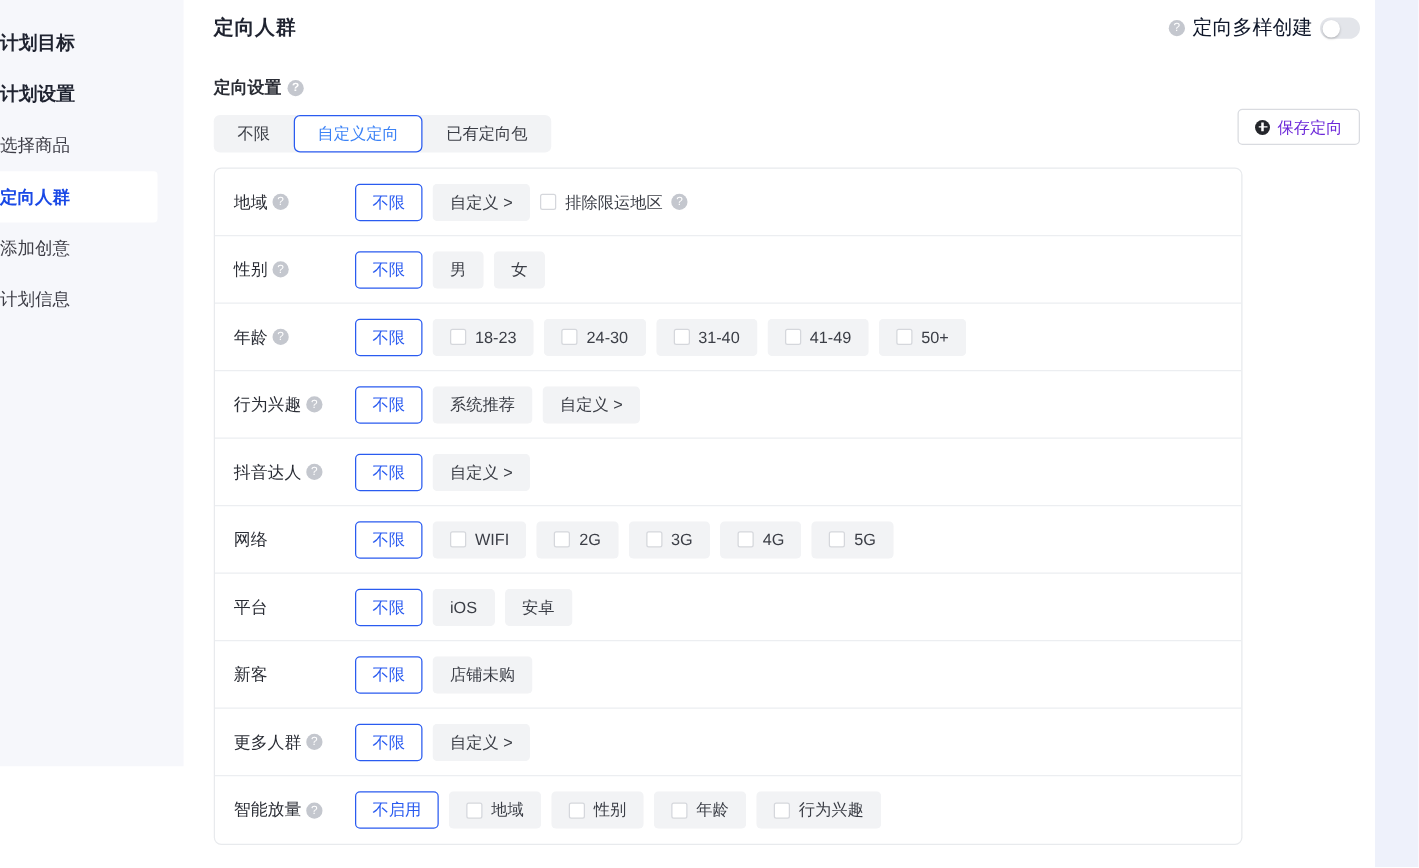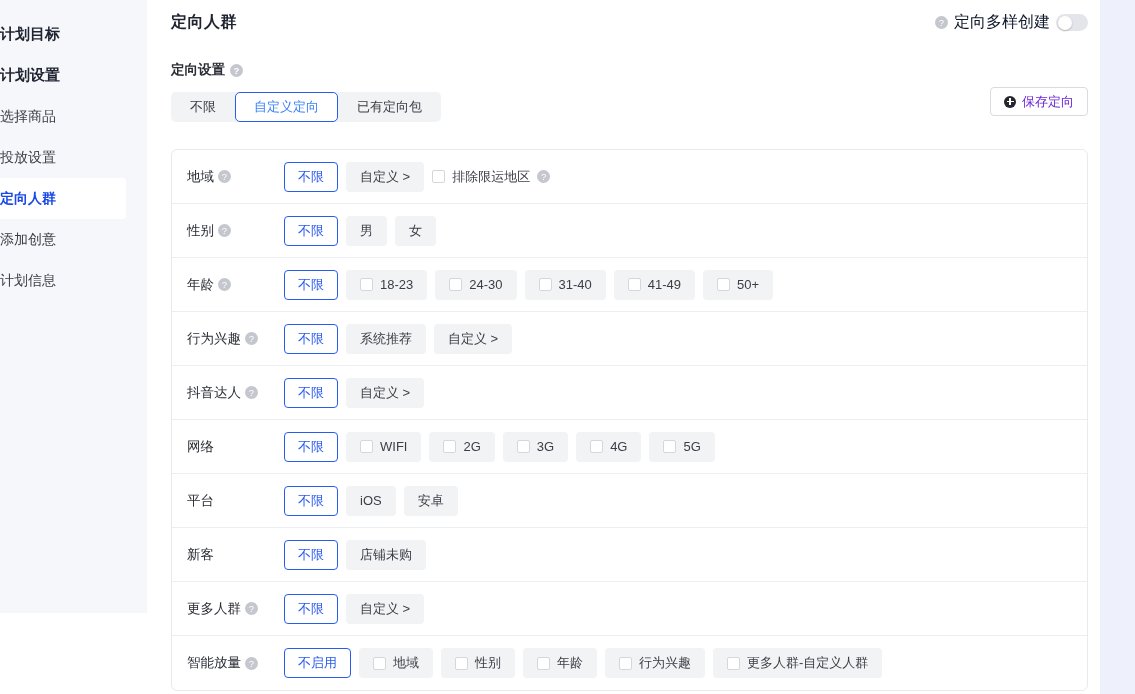--- a/index.html
+++ b/index.html
@@ -184,22 +184,22 @@
   .plus-ic::before, .plus-ic::after {
     content: "";
     position: absolute;
     background: #ffffff;
   }
   .plus-ic::before { left: 2.5px; top: 5.3px; width: 7px; height: 1.4px; }
   .plus-ic::after  { top: 2.5px; left: 5.3px; height: 7px; width: 1.4px; }
 
   
   .card {
-    margin-top: 27px;
-    width: 917px;
+    margin-top: 12px;
+    width: 823px;
     border: 1px solid #e8eaed;
     border-radius: 6px;
     background: #ffffff;
     overflow: hidden;
   }
   .frow {
     display: flex;
     align-items: center;
     height: 54px;
     padding-left: 15px;
@@ -264,23 +264,20 @@
   <div class="sidebar" id="sidebar">
       <div class="side-item group">
         <span class="lbl">计划目标</span>
       </div>
       <div class="side-item group">
         <span class="lbl">计划设置</span>
       </div>
       <div class="side-item">
         <span class="lbl">选择商品</span>
       </div>
-      <div class="side-item">
-        <span class="lbl">投放设置</span>
-      </div>
       <div class="side-item active">
         <span class="lbl">定向人群</span>
       </div>
       <div class="side-item">
         <span class="lbl">添加创意</span>
       </div>
       <div class="side-item">
         <span class="lbl">计划信息</span>
       </div>
     </div>
@@ -507,22 +504,18 @@
                 <span>性别</span>
               </div>
               <div class="opt">
                 <span class="cbox"></span>
                 <span>年龄</span>
               </div>
               <div class="opt">
                 <span class="cbox"></span>
                 <span>行为兴趣</span>
               </div>
-              <div class="opt">
-                <span class="cbox"></span>
-                <span>更多人群-自定义人群</span>
-              </div>
             </div>
           </div>
         </div>
     </div>
   </div>
 </div>
 
 </body></html>

